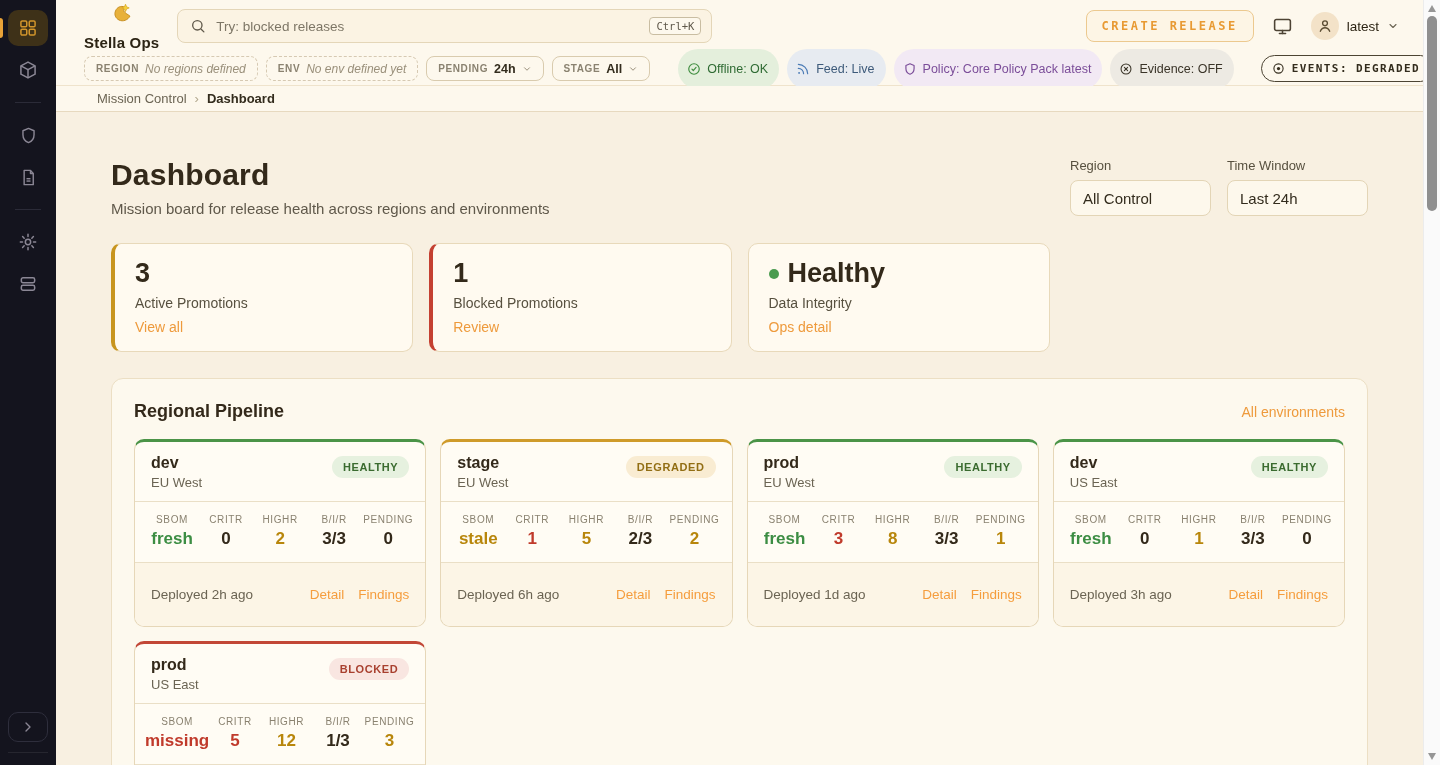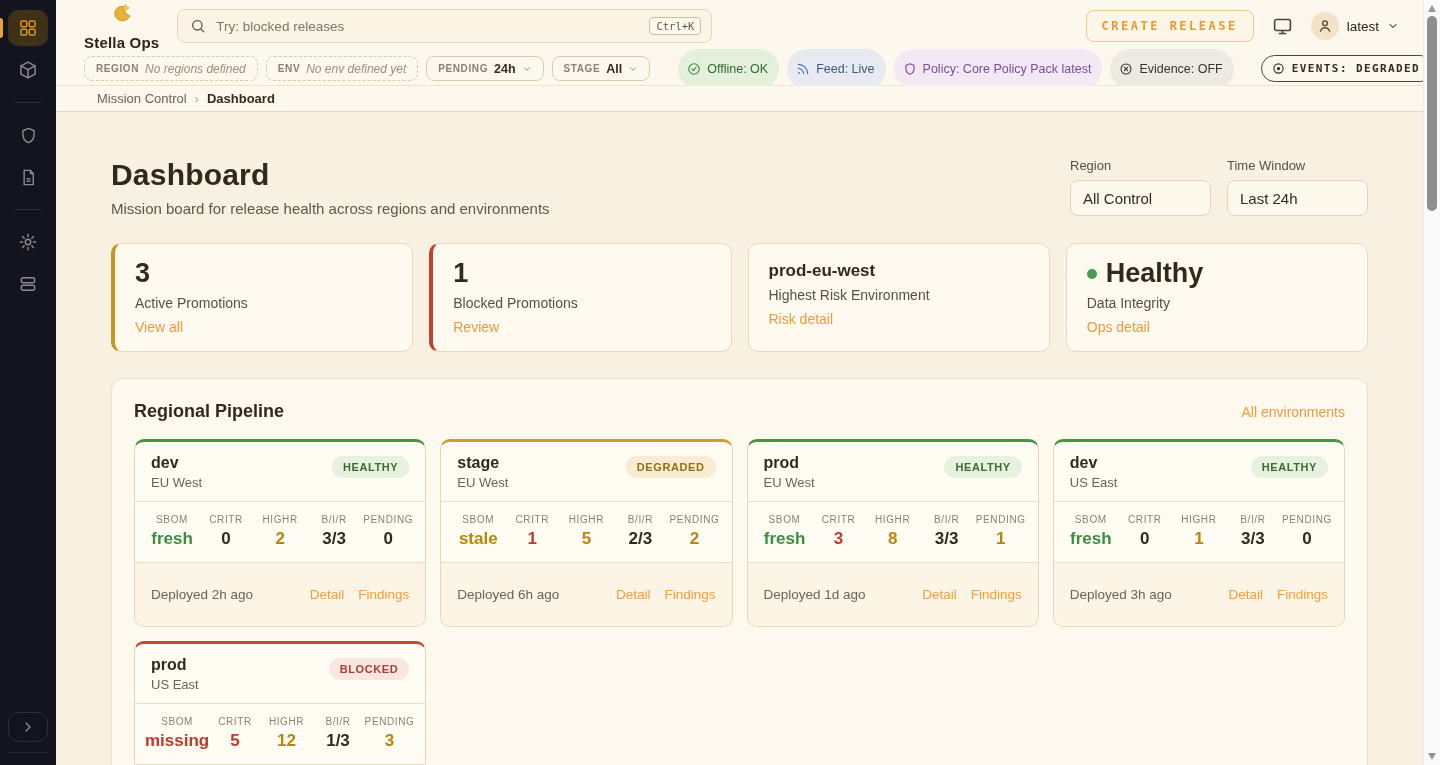--- a/index.html
+++ b/index.html
@@ -423,25 +423,20 @@
         <div class="scard-value">3</div>
         <div class="scard-label">Active Promotions</div>
         <a class="scard-link">View all</a>
       </section>
       <section class="scard" data-accent="red">
         <div class="scard-value">1</div>
         <div class="scard-label">Blocked Promotions</div>
         <a class="scard-link">Review</a>
       </section>
       <section class="scard">
-        <div class="scard-title">prod-eu-west</div>
-        <div class="scard-label">Highest Risk Environment</div>
-        <a class="scard-link">Risk detail</a>
-      </section>
-      <section class="scard">
         <div class="healthy-row">
           <span class="healthy-dot"></span>
           <span class="scard-value">Healthy</span>
         </div>
         <div class="scard-label">Data Integrity</div>
         <a class="scard-link">Ops detail</a>
       </section>
     </div>
 
     <section class="pipeline">

